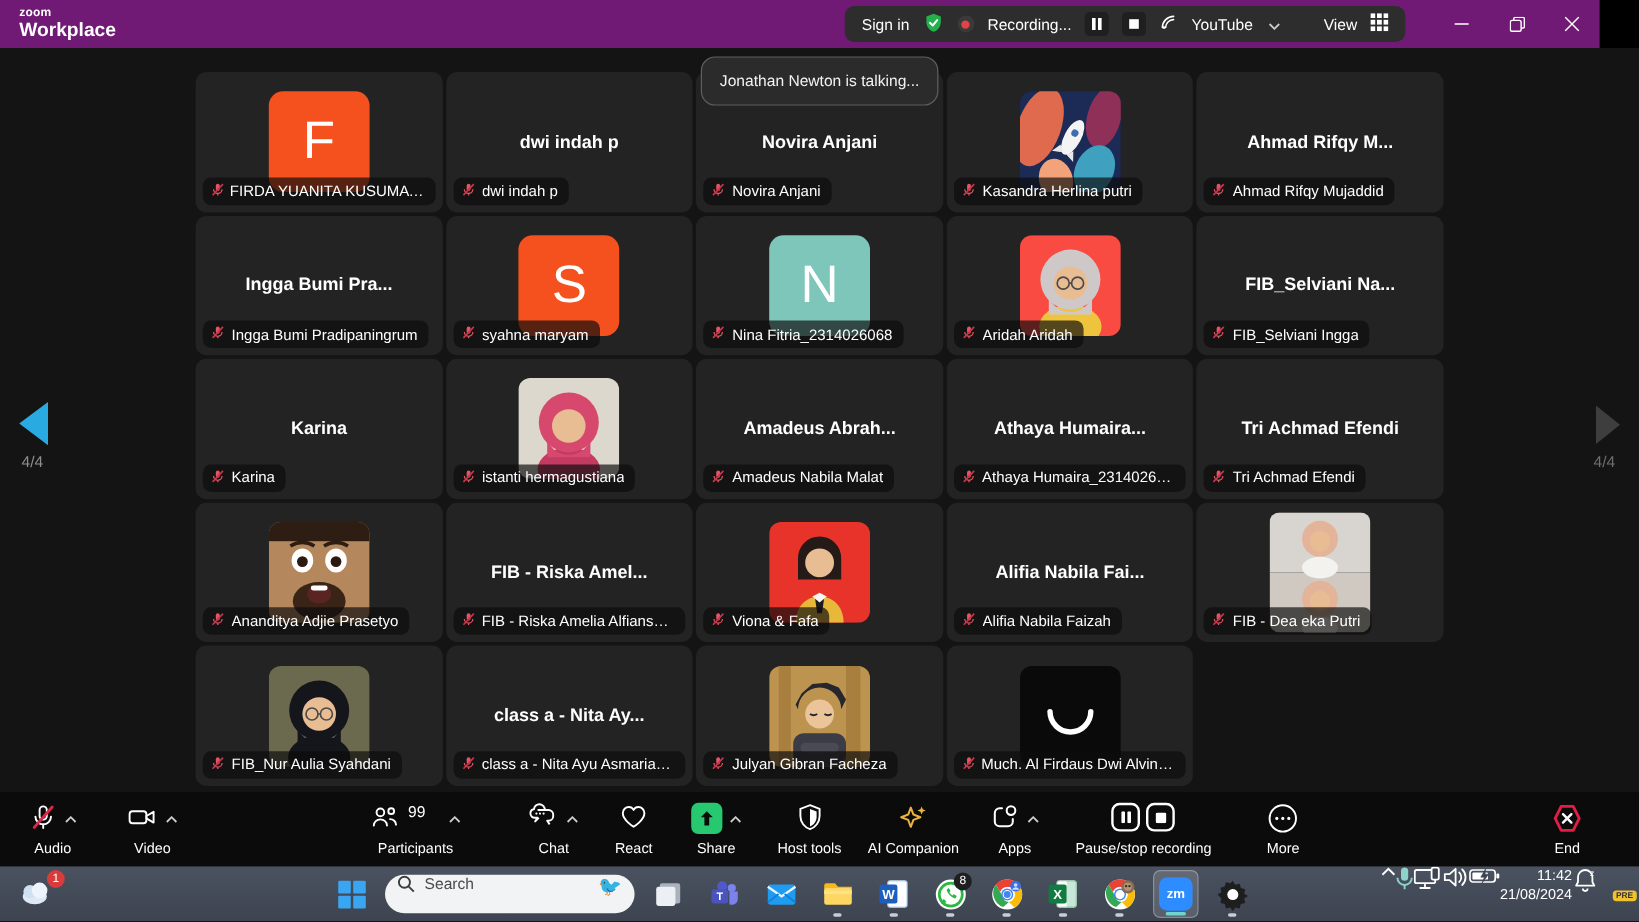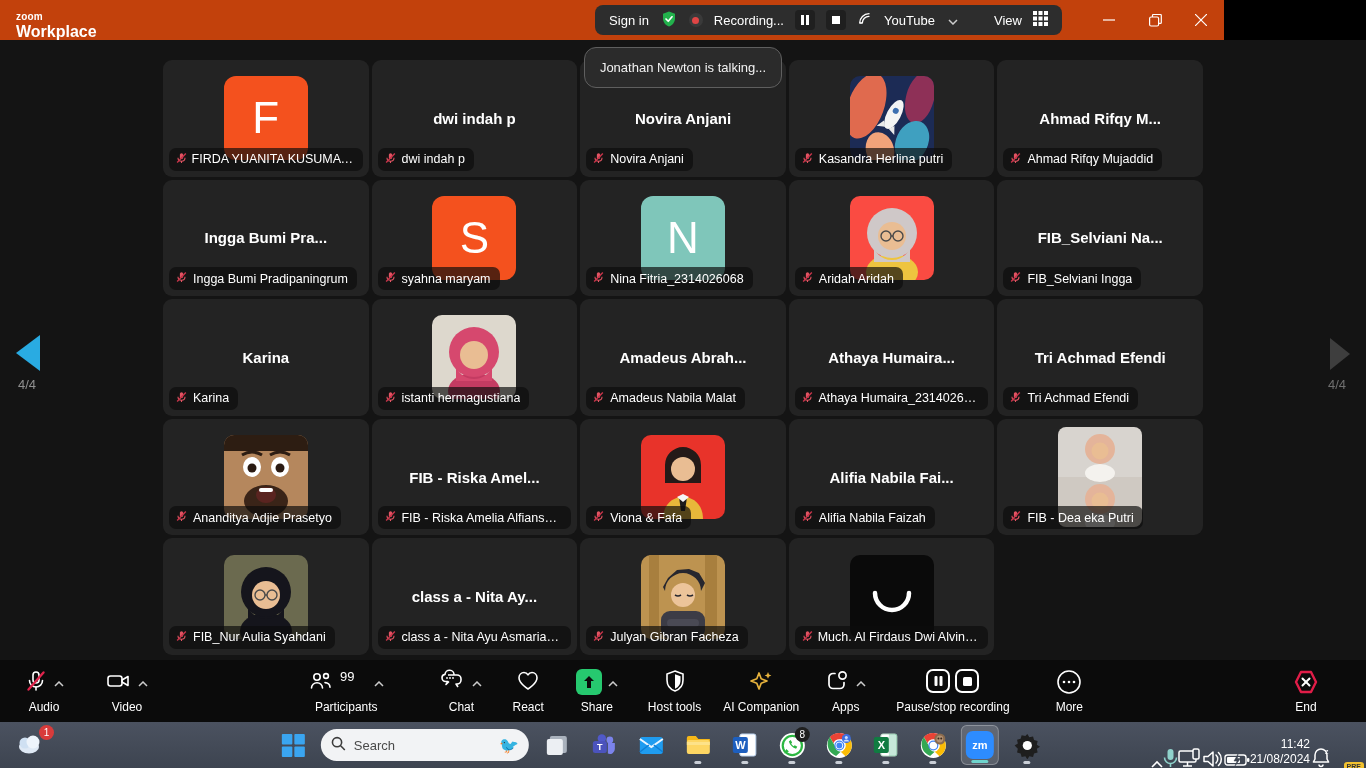--- a/index.html
+++ b/index.html
@@ -1,21 +1,21 @@
 <!DOCTYPE html>
 <html><head>
 <meta charset="utf-8">
 <style>
   * { margin:0; padding:0; box-sizing:border-box; }
   html,body { width:1366px; height:768px; overflow:hidden; background:#000; }
   body { font-family:"Liberation Sans", sans-serif; position:relative; color:#fff; }
 
   
-  .topbar { position:absolute; left:0; top:0; width:1224px; height:40px; background:#c2410c;
-            display:flex; align-items:flex-end; justify-content:space-between; z-index:30; }
+  .topbar { position:absolute; left:0; top:0; width:1333px; height:40px; background:#701a75;
+            display:flex; align-items:center; justify-content:space-between; z-index:30; }
   .logo { padding-left:16px; line-height:1; }
   .logo .small { font-size:10px; font-weight:bold; letter-spacing:.2px; }
   .logo .big { font-size:16px; font-weight:600; margin-top:2px; }
   .top-right { display:flex; align-items:center; }
   .pillgroup { background:#2d2d2d; border-radius:8px; height:30px; display:flex; align-items:center;
                gap:11px; padding:0 14px; margin-right:24px; font-size:13px; }
   .rec-dot-outer { width:14px; height:14px; border-radius:50%; background:#3a3a3a; display:flex; align-items:center; justify-content:center; }
   .rec-dot { width:7px; height:7px; border-radius:50%; background:#e04545; }
   .mini-btn { width:20px; height:20px; border-radius:4px; background:#1f1f1f; display:flex; align-items:center; justify-content:center; }
   .pause-bars { display:flex; gap:2px; }
@@ -68,27 +68,27 @@
   
   .taskbar { position:absolute; left:0; top:722px; width:1366px; height:46px;
              background:linear-gradient(180deg,#4b5260,#3d4450); display:flex; align-items:center; z-index:40; }
   .tb-weather { position:absolute; left:16px; top:8px; width:34px; height:30px; cursor:pointer; }
   .weather-badge { position:absolute; right:-4px; top:-5px; min-width:15px; height:15px; border-radius:8px; background:#d83b3b;
                    color:#fff; font-size:10px; display:flex; align-items:center; justify-content:center; padding:0 3px; }
   .tb-center { position:absolute; left:50%; transform:translateX(-53%); top:0; height:46px; display:flex; align-items:center; gap:9px; }
   .tb-ic { position:relative; width:38px; height:40px; display:flex; align-items:center; justify-content:center; cursor:pointer; }
   .run-bar { position:absolute; bottom:1px; left:50%; transform:translateX(-50%); width:7px; height:3px; border-radius:2px; background:#c9ced6; }
   .run-bar.active { width:17px; background:#6fd4cd; }
-  .search-pill { width:208px; height:32px; background:#f2f3f5; border-radius:16px; display:flex; align-items:center;
+  .search-pill { width:208px; height:32px; background:#f2f3f5; border-radius:16px; display:flex; 
                  padding:0 10px; gap:8px; color:#4a4a4a; font-size:13px; cursor:pointer; }
   .search-pill .bird { margin-left:auto; font-size:16px; }
   .zoom-active { background:rgba(255,255,255,.14); border:1px solid rgba(255,255,255,.28); border-radius:6px; }
   .zm-sq { width:28px; height:28px; border-radius:7px; background:#2d8cff; color:#fff; font-size:11px; font-weight:bold;
            display:flex; align-items:center; justify-content:center; }
-  .tray { position:absolute; right:8px; top:0; height:46px; display:flex; align-items:flex-end; }
+  .tray { position:absolute; right:8px; top:0; height:46px; display:flex; align-items:flex-start; }
   .clock { text-align:right; font-size:12px; line-height:1.3; color:#fff; cursor:pointer; }
   .copilot { position:relative; width:26px; height:26px; cursor:pointer; }
   .copilot .disc { width:24px; height:24px; border-radius:50%;
                    background:conic-gradient(#35c3f3,#3b6ff0,#8a4df0,#e052b0,#f3a63b,#35c3f3); }
   .copilot .pre { position:absolute; right:-6px; bottom:-3px; background:#f2c12e; color:#333; font-size:7px; font-weight:bold;
                   padding:1px 3px; border-radius:3px; }
   .tray-chevron, .tray-ic { cursor:pointer; display:flex; align-items:center; }
 </style>
 </head>
 <body>

